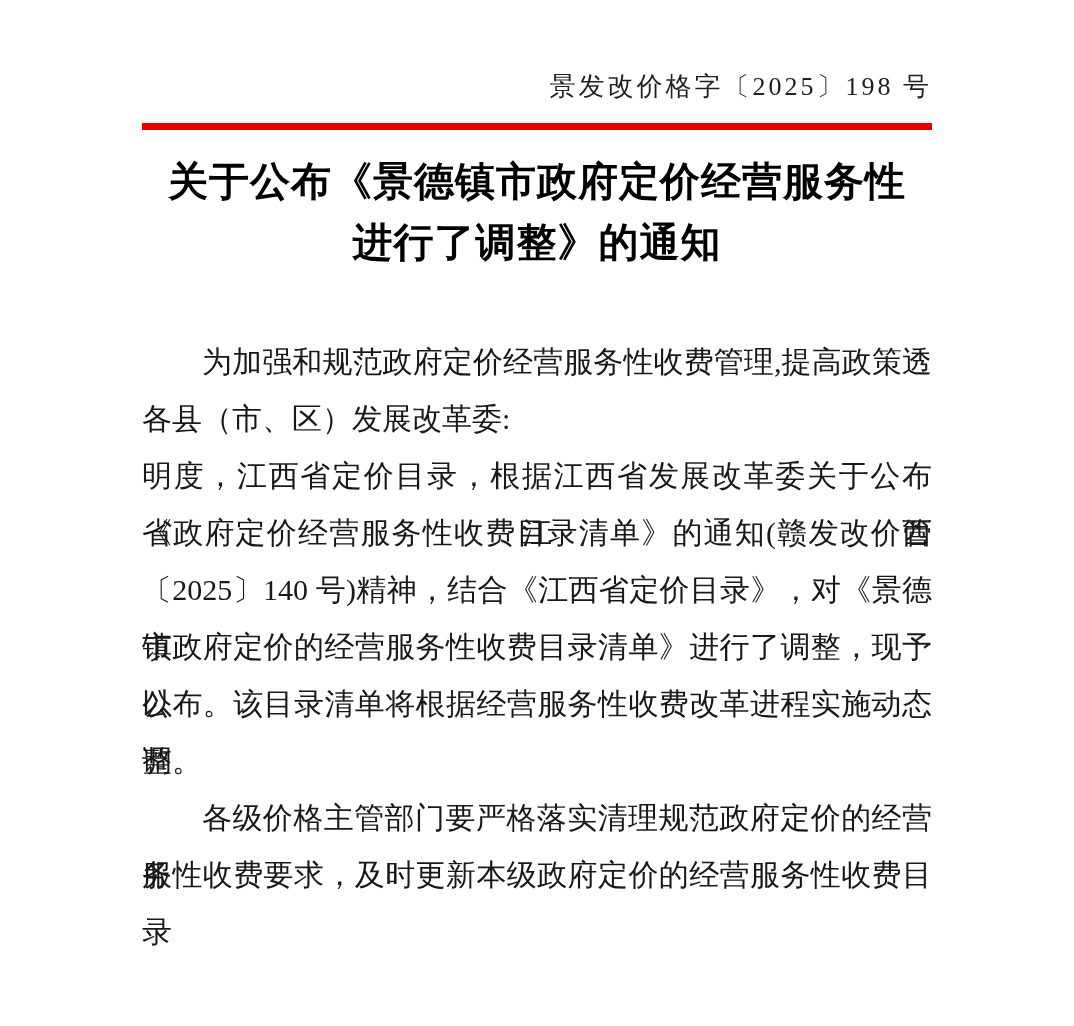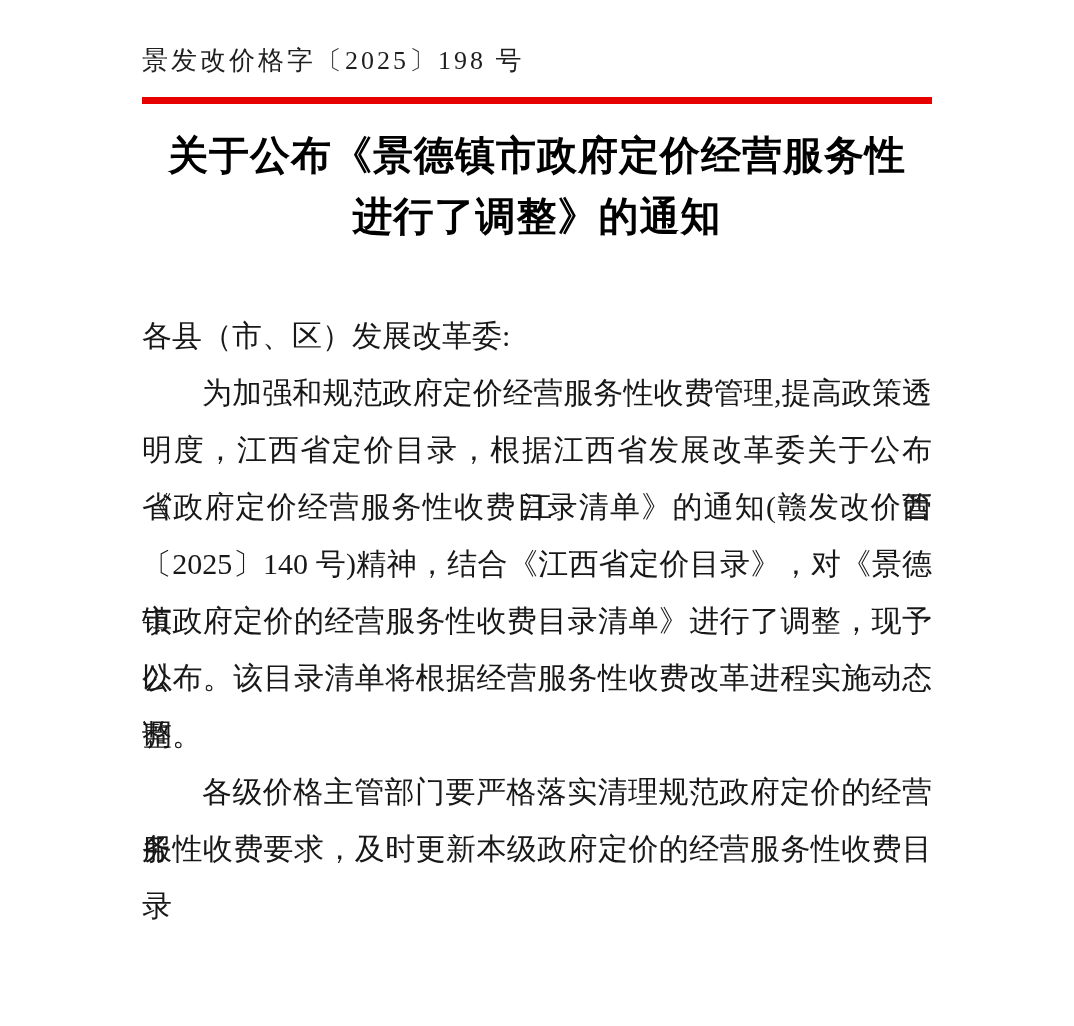--- a/index.html
+++ b/index.html
@@ -30,22 +30,22 @@
     color: var(--red, #e60000);
     text-align: center;
     white-space: nowrap;
     letter-spacing: 0px;
     transform: scaleY(1.45);
     transform-origin: 50% 0;
     line-height: 1;
   }
   
   .doc-number {
-    margin-top: 46px;
-    text-align: left;
+    margin-top: 72px;
+    text-align: right;
     font-size: 26px;
     letter-spacing: 3px;
     color: #1f1f1f;
     line-height: 30px;
   }
   
   .rule {
     margin-top: 21px;
     height: 7px;
     background: var(--red, #e60000);
@@ -90,22 +90,22 @@
   <div class="doc-number">景发改价格字〔2025〕198 号</div>
 
   <div class="rule"></div>
 
   <div class="title">
     <div>关于公布《景德镇市政府定价经营服务性</div>
     <div>进行了调整》的通知</div>
   </div>
 
   <div class="body-text">
+    <div class="line fill indent">为加强和规范政府定价经营服务性收费管理,提高政策透</div>
     <div class="line">各县（市、区）发展改革委:</div>
-    <div class="line fill indent">为加强和规范政府定价经营服务性收费管理,提高政策透</div>
     <div class="line fill">明度，江西省定价目录，根据江西省发展改革委关于公布《江西</div>
     <div class="line fill">省政府定价经营服务性收费目录清单》的通知(赣发改价管</div>
     <div class="line fill">〔2025〕140 号)精神，结合《江西省定价目录》，对《景德镇</div>
     <div class="line fill">市政府定价的经营服务性收费目录清单》进行了调整，现予以</div>
     <div class="line fill">公布。该目录清单将根据经营服务性收费改革进程实施动态调</div>
     <div class="line">整。</div>
     <div class="line fill indent">各级价格主管部门要严格落实清理规范政府定价的经营服</div>
     <div class="line fill">务性收费要求，及时更新本级政府定价的经营服务性收费目录</div>
   </div>
 

